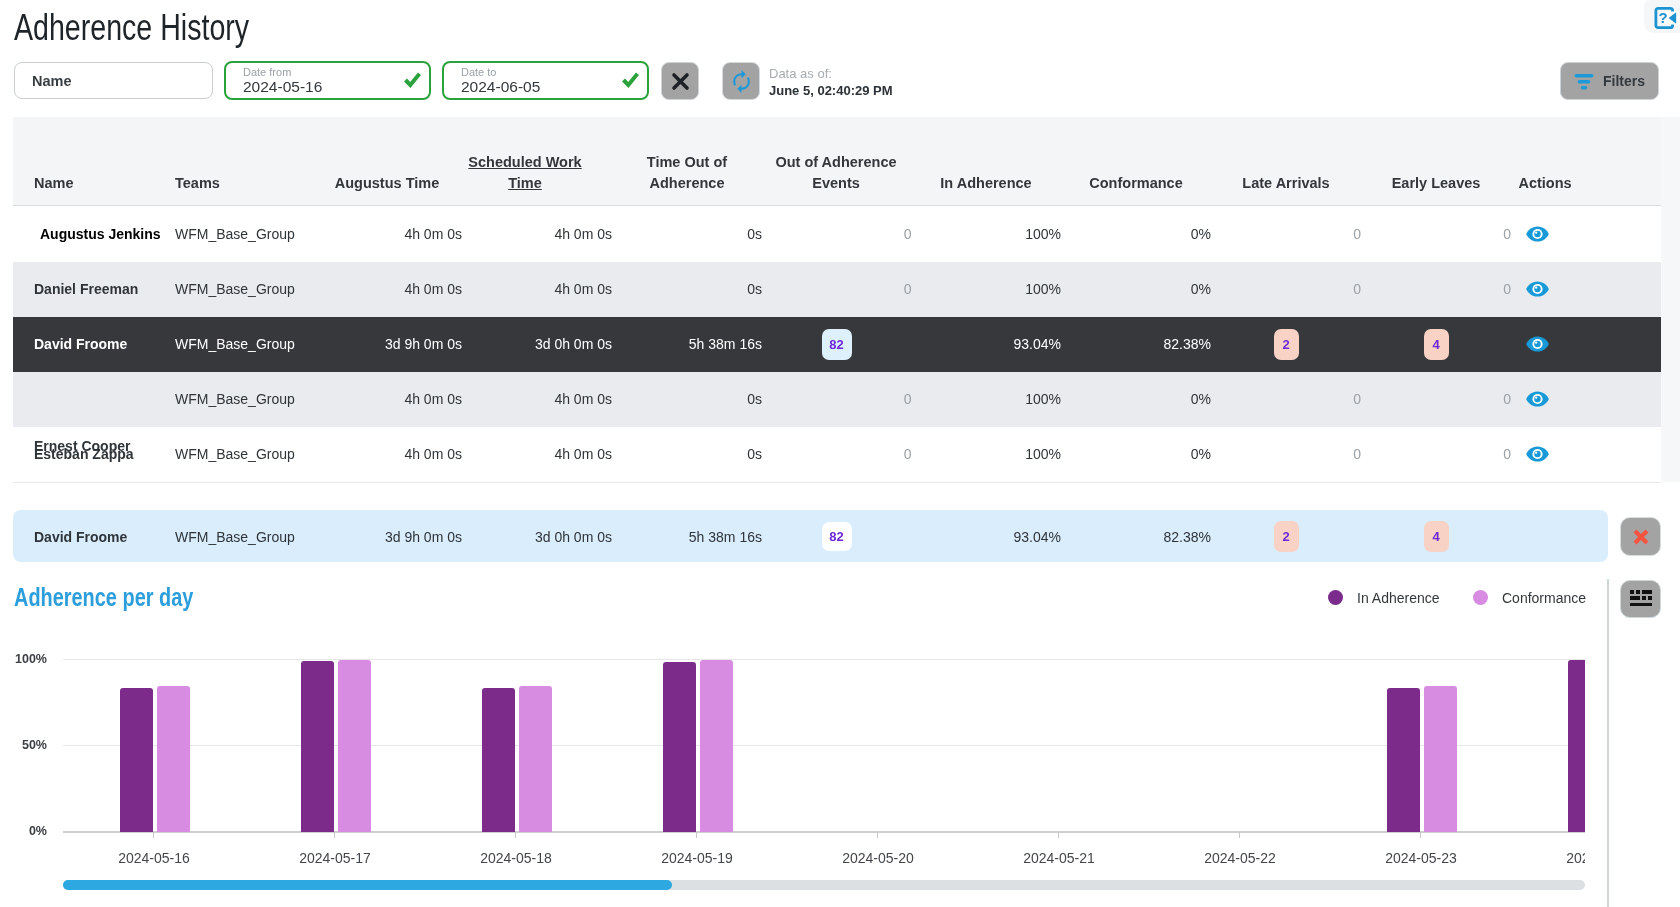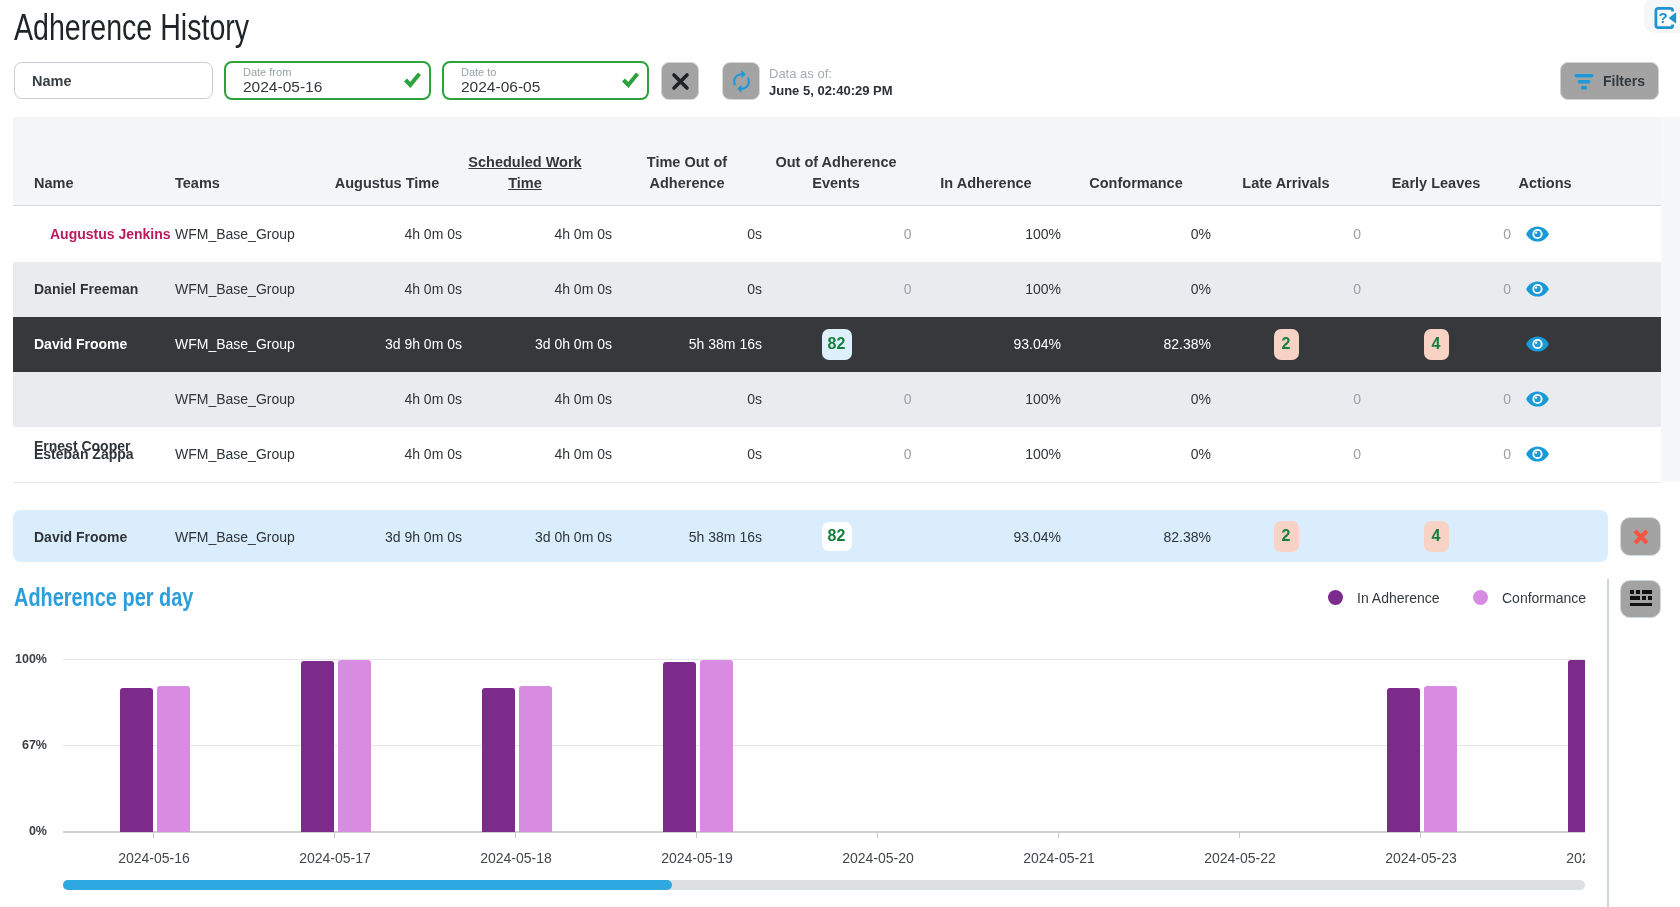--- a/index.html
+++ b/index.html
@@ -2,21 +2,21 @@
 <html><head>
 <meta charset="utf-8">
 <style>
   * { margin:0; padding:0; box-sizing:border-box; }
   html,body { width:1680px; height:907px; background:#fff; font-family:"Liberation Sans", sans-serif; overflow:hidden; position:relative; }
   .abs { position:absolute; }
   .hdr-cell { position:absolute; font-weight:bold; font-size:14.5px; color:#33373c; text-align:center; line-height:21px; }
   .cell { position:absolute; font-size:14px; color:#2f3438; text-align:right; }
   .cname { position:absolute; font-weight:bold; font-size:14px; color:#2f3438; }
   .cteam { position:absolute; font-size:14px; color:#2f3438; }
-  .badge { position:absolute; border-radius:7px; font-weight:bold; font-size:16px; color:#15803d; display:flex; align-items:center; justify-content:center; }
+  .badge { position:absolute; border-radius:7px; font-weight:bold; font-size:13px; color:#6d28d9; display:flex; align-items:center; justify-content:center; }
   .btn { position:absolute; background:#a3a3a3; border:1.5px solid #ccd2d6; border-radius:8px; display:flex; align-items:center; justify-content:center; }
   .xlab { position:absolute; font-size:14px; color:#42464b; text-align:center; width:120px; }
   .ylab { position:absolute; font-size:12.5px; font-weight:bold; color:#3c4045; text-align:right; width:40px; }
 </style>
 </head>
 <body>
 
 <div class="abs" style="left:14px;top:6.5px;font-size:36px;color:#1f2428;transform:scaleX(0.794);transform-origin:left top;white-space:nowrap;">Adherence History</div>
 
 <div class="abs" style="left:1644px;top:0;width:36px;height:33px;background:#f5f6f8;border-radius:6px 0 0 10px;"></div>
@@ -85,21 +85,21 @@
 <div class="hdr-cell" style="left:1470px;top:173px;width:150px;">Actions</div>
 
 <div class="abs" style="left:13px;top:206.5px;width:1648px;height:55px;background:#ffffff;"></div>
 <div class="abs" style="left:13px;top:261.5px;width:1648px;height:55px;background:#e9ebee;"></div>
 <div class="abs" style="left:13px;top:316.5px;width:1648px;height:55px;background:#36383c;"></div>
 <div class="abs" style="left:13px;top:371.5px;width:1648px;height:55px;background:#e9ebee;"></div>
 <div class="abs" style="left:13px;top:426.5px;width:1648px;height:55px;background:#ffffff;"></div>
 <div class="abs" style="left:13px;top:481.5px;width:1648px;height:1px;background:#e6e8ea;"></div>
 
 <div id="rows">
-    <div class="cname" style="left:50px;top:226px;color:#be185d;line-height:16px;">Augustus Jenkins</div>
+    <div class="cname" style="left:40px;top:226px;color:#000000;line-height:16px;">Augustus Jenkins</div>
     <div class="cteam" style="left:175px;top:226px;color:#2f3438;line-height:16px;">WFM_Base_Group</div>
     <div class="cell" style="left:312px;top:226px;width:150px;color:#2f3438;line-height:16px;">4h 0m 0s</div>
     <div class="cell" style="left:462px;top:226px;width:150px;color:#2f3438;line-height:16px;">4h 0m 0s</div>
     <div class="cell" style="left:612px;top:226px;width:150px;color:#2f3438;line-height:16px;">0s</div>
     <div class="cell" style="left:761.5px;top:226px;width:150px;color:#9aa1a7;line-height:16px;">0</div>
     <div class="cell" style="left:911px;top:226px;width:150px;color:#2f3438;line-height:16px;">100%</div>
     <div class="cell" style="left:1061px;top:226px;width:150px;color:#2f3438;line-height:16px;">0%</div>
     <div class="cell" style="left:1211px;top:226px;width:150px;color:#9aa1a7;line-height:16px;">0</div>
     <div class="cell" style="left:1361px;top:226px;width:150px;color:#9aa1a7;line-height:16px;">0</div>
     <svg class="abs" style="left:1524.5px;top:225px;" width="25" height="18" viewBox="0 0 26 19">
@@ -211,21 +211,21 @@
   <rect x="12" y="6" width="4" height="4" fill="#111"></rect>
   <rect x="18" y="6" width="4" height="4" fill="#111"></rect>
   <rect x="0" y="13" width="22" height="3" fill="#111"></rect>
 </svg>
 </div>
 
 <div class="abs" style="left:63px;top:659px;width:1522px;height:1px;background:#e7e7e7;"></div>
 <div class="abs" style="left:63px;top:745px;width:1522px;height:1px;background:#e7e7e7;"></div>
 <div class="abs" style="left:63px;top:831px;width:1522px;height:1.5px;background:#cfcfcf;"></div>
 <div class="ylab" style="left:7px;top:652px;">100%</div>
-<div class="ylab" style="left:7px;top:738px;">67%</div>
+<div class="ylab" style="left:7px;top:738px;">50%</div>
 <div class="ylab" style="left:7px;top:824px;">0%</div>
 
 <div id="chart">
     <div class="abs" style="left:63px;top:645px;width:1522px;height:225px;overflow:hidden;">
       <div class="abs" style="left:90px;top:186.5px;width:1px;height:6.5px;background:#c9c9c9;"></div>
       <div class="xlab" style="left:31px;top:205px;">2024-05-16</div>
       <div class="abs" style="left:57px;top:42.5px;width:33px;height:144px;background:#7c2b8a;border-radius:3px 3px 0 0;"></div>
       <div class="abs" style="left:94px;top:41px;width:33px;height:145.5px;background:#d78ce2;border-radius:3px 3px 0 0;"></div>
       <div class="abs" style="left:271px;top:186.5px;width:1px;height:6.5px;background:#c9c9c9;"></div>
       <div class="xlab" style="left:212px;top:205px;">2024-05-17</div>

